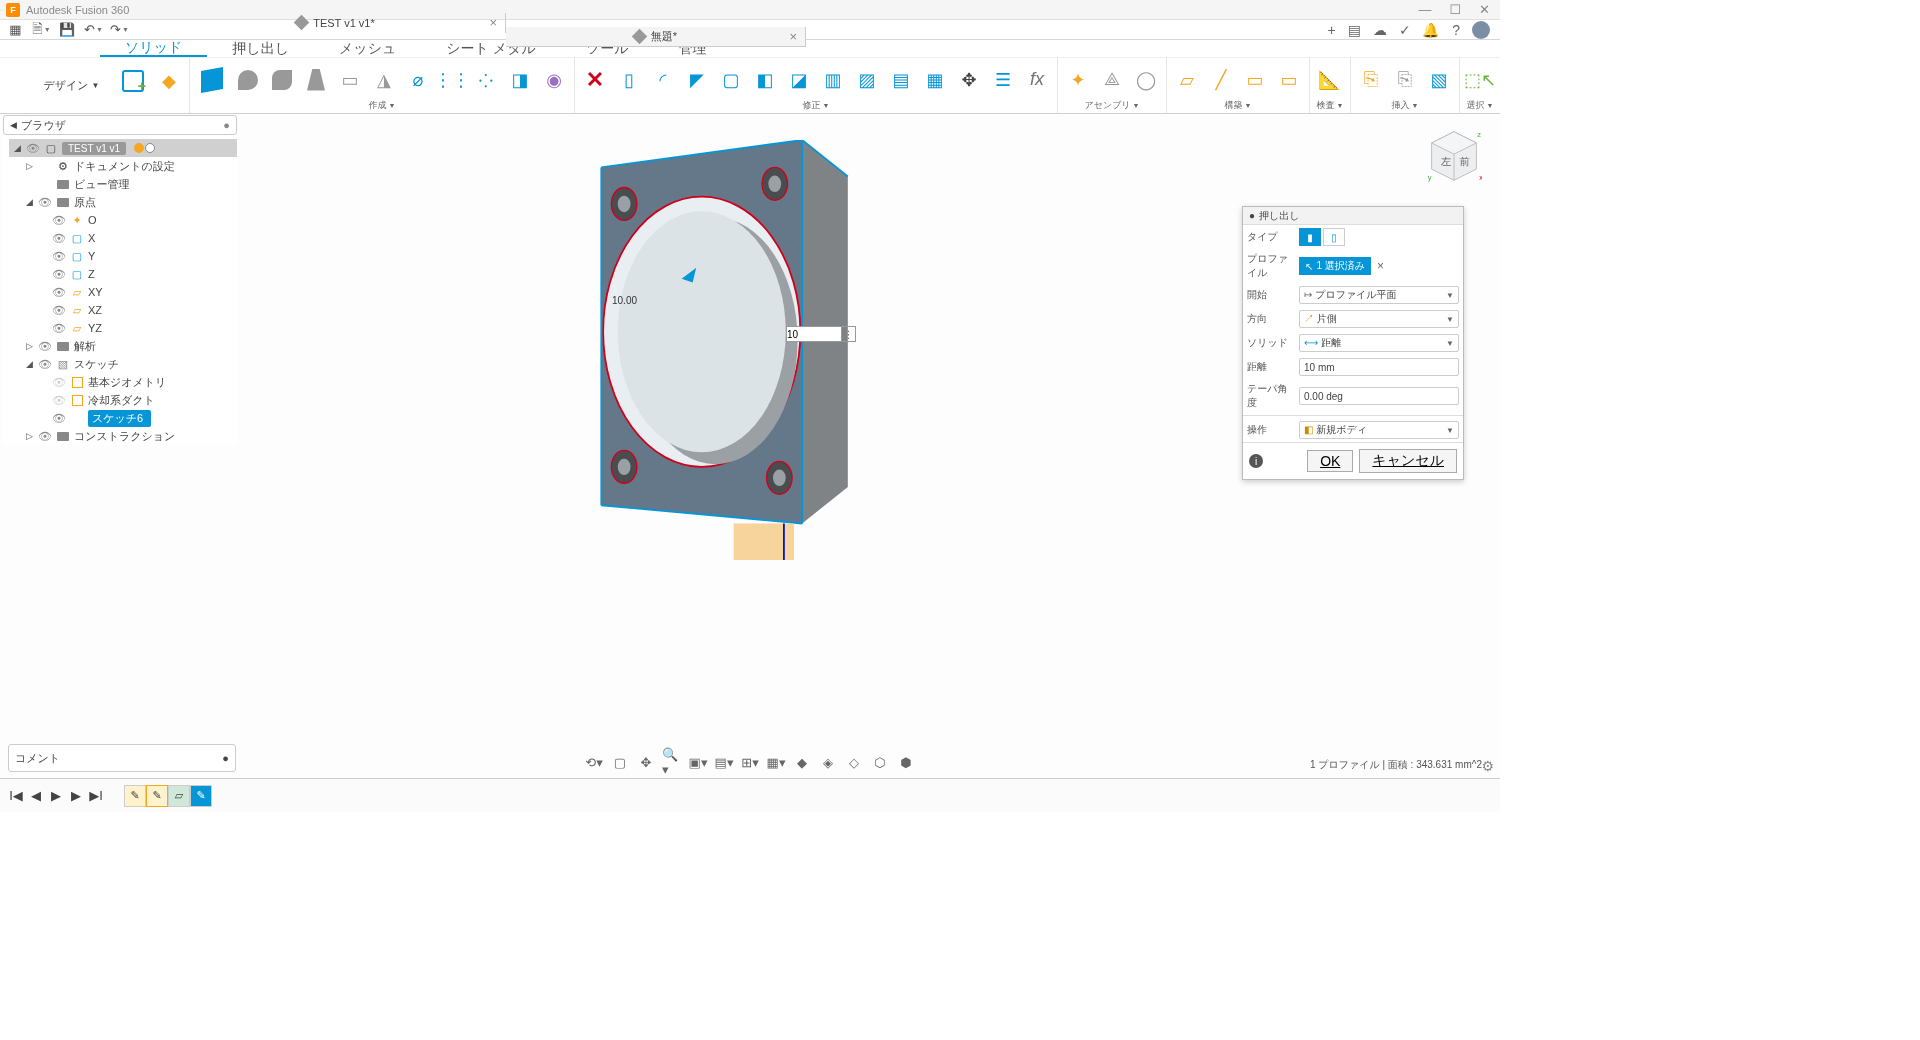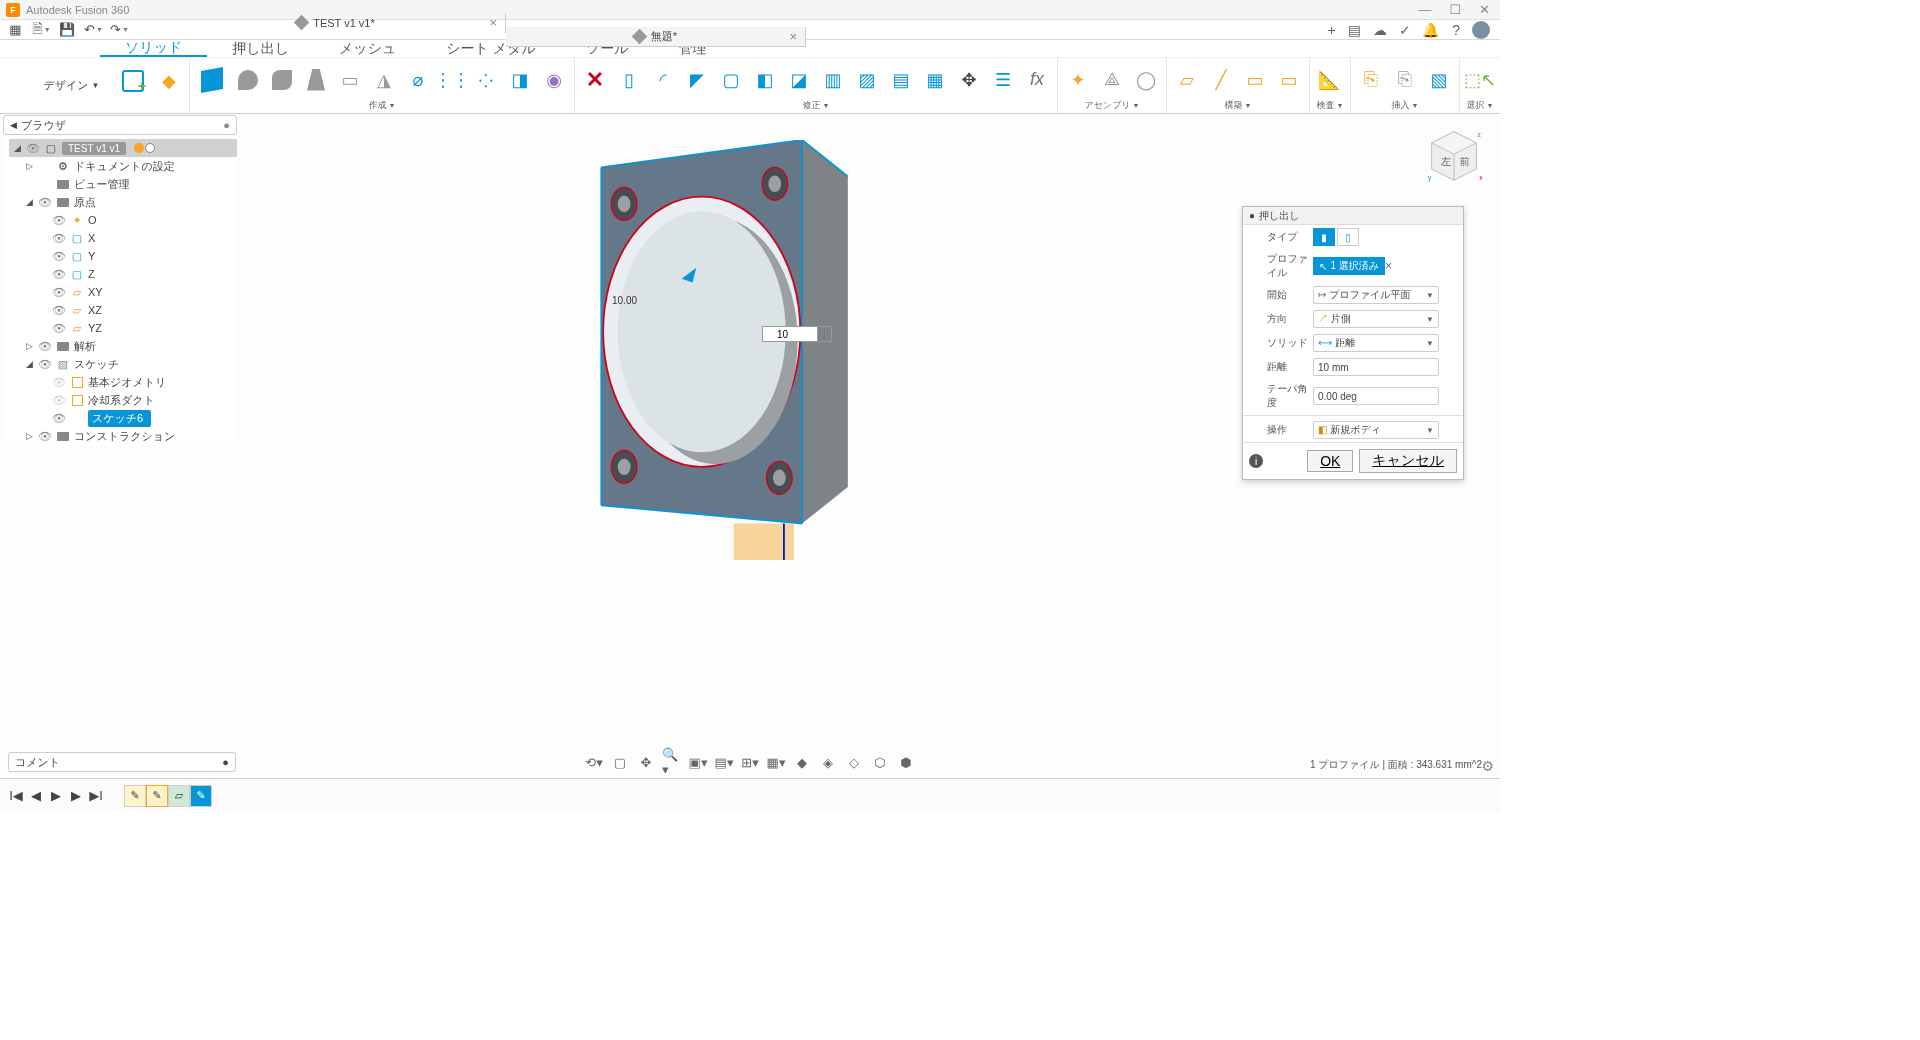--- a/index.html
+++ b/index.html
@@ -77,28 +77,28 @@
 .canvas { position: absolute; left: 0; top: 114px; right: 0; bottom: 34px; background: #fdfdfd; z-index:-1;}
 
 
 .model { position: absolute; left: 560px; top: 140px; width: 320px; height: 420px; }
 
 
 .viewcube{position:absolute; right:18px; top:128px; width:56px; height:56px;}
 
 
 .float-input{position:absolute; left:762px; top:326px; display:flex;}
-.float-input input{width:56px;height:16px;border:1px solid #999;font-size:10px;text-align:center;padding-right:15px;}
+.float-input input{width:56px;height:16px;border:1px solid #999;font-size:10px;text-align:left;padding-right:15px;margin-left:24px;}
 .float-input .opts{width:14px;height:16px;border:1px solid #999;border-left:0;display:flex;align-items:center;justify-content:center;font-size:10px;color:#666;}
 .dim-label{position:absolute;left:612px;top:295px;font-size:10px;color:#333;}
 
 
 .dialog { position: absolute; right: 36px; top: 206px; width: 222px; background: #fff; border: 1px solid #bbb; box-shadow: 0 2px 6px rgba(0,0,0,0.2); font-size:10px;}
 .dialog-title { height: 18px; background: #f2f2f2; display: flex; align-items: center; padding: 0 6px; gap:4px; border-bottom:1px solid #ddd;}
-.dialog-row { display: flex; align-items: center; padding: 3px 24px; }
+.dialog-row { display: flex; align-items: center; padding: 3px 4px; gap: 6px; }
 .dialog-row label { width: 46px; color: #555; }
 .dialog-row .val{ flex:1; height:18px; border:1px solid #ccc; display:flex;align-items:center;padding:0 4px;gap:4px;border-radius:2px;background:#fff;}
 .dialog-row .val.sel{flex:1;justify-content:space-between;}
 .dialog-row .val .dd{font-size:8px;color:#666;}
 .dialog-row .btns{display:flex;gap:2px;}
 .dialog-row .type-btn{width:22px;height:18px;border:1px solid #ccc;display:flex;align-items:center;justify-content:center;cursor:pointer;}
 .dialog-row .type-btn.active{background:#0696d7;border-color:#0696d7;}
 .dialog-row .chip{background:#0696d7;color:#fff;padding:2px 6px;font-size:10px;display:flex;gap:3px;align-items:center;}
 .dialog-row .x-clear{color:#666;font-size:12px;cursor:pointer;}
 .dialog-sep{height:1px;background:#ddd;margin:2px 0;}
@@ -108,21 +108,21 @@
 
 
 .nav-toolbar{position:absolute;left:50%;transform:translateX(-50%);bottom:40px;display:flex;gap:6px;background:transparent;}
 .nav-toolbar .nb{width:20px;height:20px;display:flex;align-items:center;justify-content:center;color:#666;font-size:13px;cursor:pointer;}
 
 
 .status-right{position:absolute;right:18px;bottom:40px;font-size:10px;color:#555;}
 .gear-br{position:absolute;right:6px;bottom:38px;color:#888;font-size:14px;}
 
 
-.comments{position:absolute;left:8px;bottom:40px;width:228px;height:20px;border:1px solid #ccc;border-radius:3px;display:flex;align-items:center;padding:0 6px;background:#fff;}
+.comments{position:absolute;left:8px;bottom:40px;width:228px;height:28px;border:1px solid #ccc;border-radius:3px;display:flex;align-items:center;padding:0 6px;background:#fff;}
 .comments .pin{margin-left:auto;}
 
 
 .timeline{position:absolute;left:0;bottom:0;right:0;height:34px;border-top:1px solid #ccc;background:#fbfbfb;display:flex;align-items:center;padding:0 8px;gap:6px;}
 .timeline .play-ctl{display:flex;gap:4px;}
 .timeline .play-ctl span{font-size:13px;color:#444;cursor:pointer;width:16px;text-align:center;}
 .timeline .tl-items{display:flex;gap:0;margin-left:14px;}
 .timeline .tl-item{width:22px;height:22px;border:1px solid #ccc;display:flex;align-items:center;justify-content:center;}
 .timeline .tl-item.s1{background:#fff3cc;}
 .timeline .tl-item.s2{background:#fff3cc;border-color:#f5a623;}

